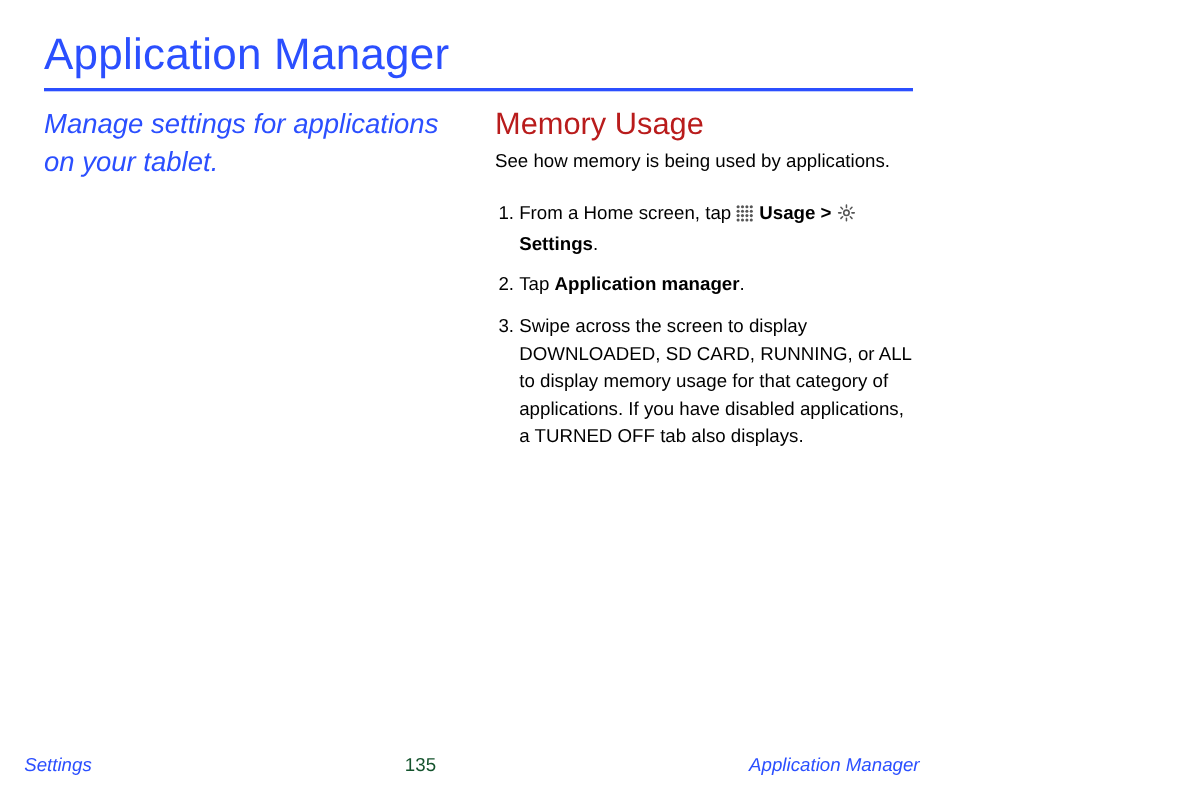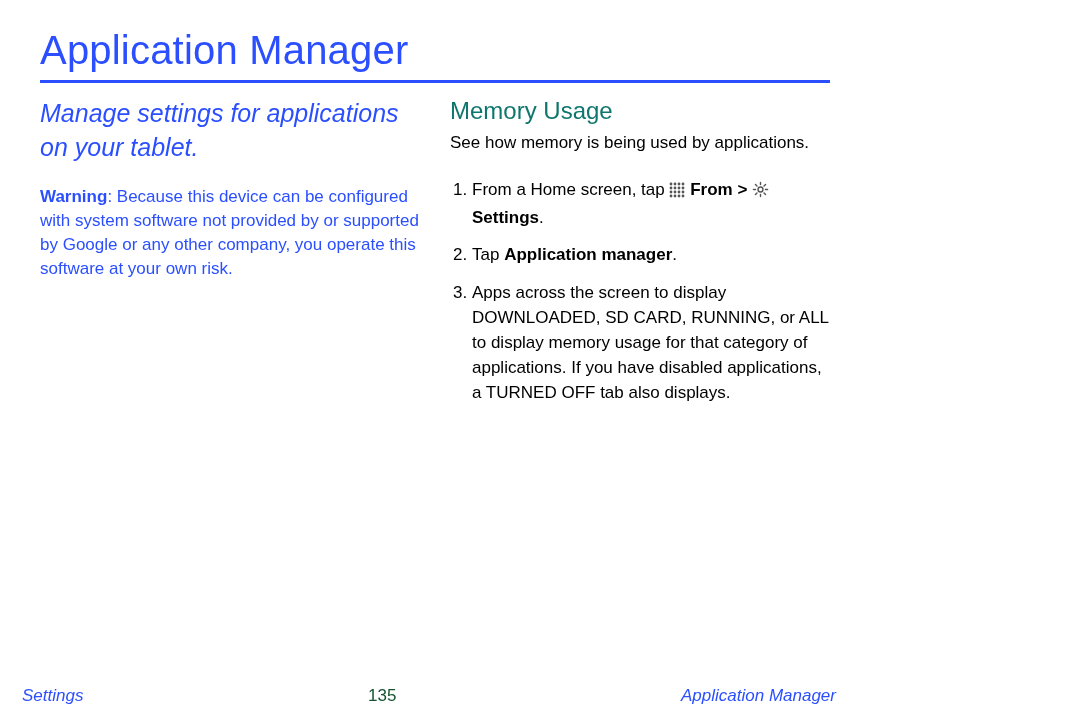--- a/index.html
+++ b/index.html
@@ -3,21 +3,21 @@
 <meta charset="utf-8">
 <style>
   * { margin: 0; padding: 0; box-sizing: border-box; }
   html, body { width: 1080px; height: 720px; font-family: Arial, Helvetica, sans-serif; background: #fff; }
   .page { position: relative; width: 858px; height: 720px; padding: 28px 28px 0 40px; }
   .title { color: #2b4fff; font-weight: 400; font-size: 40px; letter-spacing: 0.2px; line-height: 1.1; }
   .rule { border: none; border-top: 3px solid #2b4fff; margin: 8px 0 14px 0; }
   .cols { display: flex; gap: 30px; justify-content: flex-end; }
   .col { flex: 1 1 0; }
   .subtitle { color: #2b4fff; font-style: italic; font-size: 25px; line-height: 1.35; margin-bottom: 20px; font-weight: 400; }
-  .section-heading { color: #0f766e; font-size: 24px; font-weight: 400; margin-bottom: 6px; }
+  .section-heading { color: #b91c1c; font-size: 28px; font-weight: 400; margin-bottom: 6px; }
   .body { color: #000; font-size: 17px; line-height: 1.42; margin-bottom: 16px; }
   .warning { color: #2b4fff; font-size: 17px; line-height: 1.42; }
   .warning .label { font-weight: 700; }
   ol.steps { list-style: decimal; padding-left: 22px; color: #000; font-size: 17px; line-height: 1.48; }
   ol.steps li { margin-bottom: 12px; }
   ol.steps li .indent { display: block; margin-top: 12px; }
   .b { font-weight: 700; }
   .icon { display: inline-block; vertical-align: -3px; }
   .footer { position: absolute; left: 0; right: 0; bottom: 14px; display: flex; justify-content: space-between; padding: 0 22px; color: #2b4fff; font-size: 17px; }
   .footer .left, .footer .right { font-style: italic; }
@@ -26,23 +26,20 @@
 </head>
 <body>
 
 <div class="page">
   <h1 class="title">Application Manager</h1>
   <hr class="rule">
 
   <div class="cols">
     <div class="col">
       <div class="subtitle">Manage settings for applications on your tablet.</div>
-      <p class="warning">
-        <span class="label">Warning</span><span>: Because this device can be configured with system software not provided by or supported by Google or any other company, you operate this software at your own risk.</span>
-      </p>
     </div>
 
     <div class="col">
       <h2 class="section-heading">Memory Usage</h2>
       <p class="body" style="margin-bottom:22px">See how memory is being used by applications.</p>
       <ol class="steps">
         <li>
           <span>From a Home screen, tap </span>
           <span class="icon">
             <svg width="16" height="16" viewBox="0 0 16 16">
@@ -60,38 +57,38 @@
                   <circle cx="10" cy="10" r="1.4"></circle>
                   <circle cx="14" cy="10" r="1.4"></circle>
                 <circle cx="2" cy="14" r="1.4"></circle>
                   <circle cx="6" cy="14" r="1.4"></circle>
                   <circle cx="10" cy="14" r="1.4"></circle>
                   <circle cx="14" cy="14" r="1.4"></circle>
               </g>
             </svg>
           </span>
           <span> </span>
-          <span class="b">From</span>
+          <span class="b">Usage</span>
           <span class="b"> &gt; </span>
           <span class="icon">
             <svg width="17" height="17" viewBox="0 0 24 24">
               <g fill="none" stroke="#555" stroke-width="2">
                 <circle cx="12" cy="12" r="3.5"></circle>
                 <path d="M12 2v3M12 19v3M2 12h3M19 12h3M4.9 4.9l2.1 2.1M17 17l2.1 2.1M19.1 4.9 17 7M7 17l-2.1 2.1" stroke-linecap="round"></path>
               </g>
             </svg>
           </span>
           <span> </span>
           <span class="b">Settings</span><span>.</span>
         </li>
         <li>
           <span>Tap </span><span class="b">Application manager</span><span>.</span>
         </li>
         <li>
-          <span>Apps across the screen to display DOWNLOADED, SD CARD, RUNNING, or ALL to display memory usage for that category of applications. If you have disabled applications, a TURNED OFF tab also displays.</span>
+          <span>Swipe across the screen to display DOWNLOADED, SD CARD, RUNNING, or ALL to display memory usage for that category of applications. If you have disabled applications, a TURNED OFF tab also displays.</span>
         </li>
       </ol>
     </div>
   </div>
 
   <div class="footer">
     <span class="left">Settings</span>
     <span class="center">135</span>
     <span class="right">Application Manager</span>
   </div>

